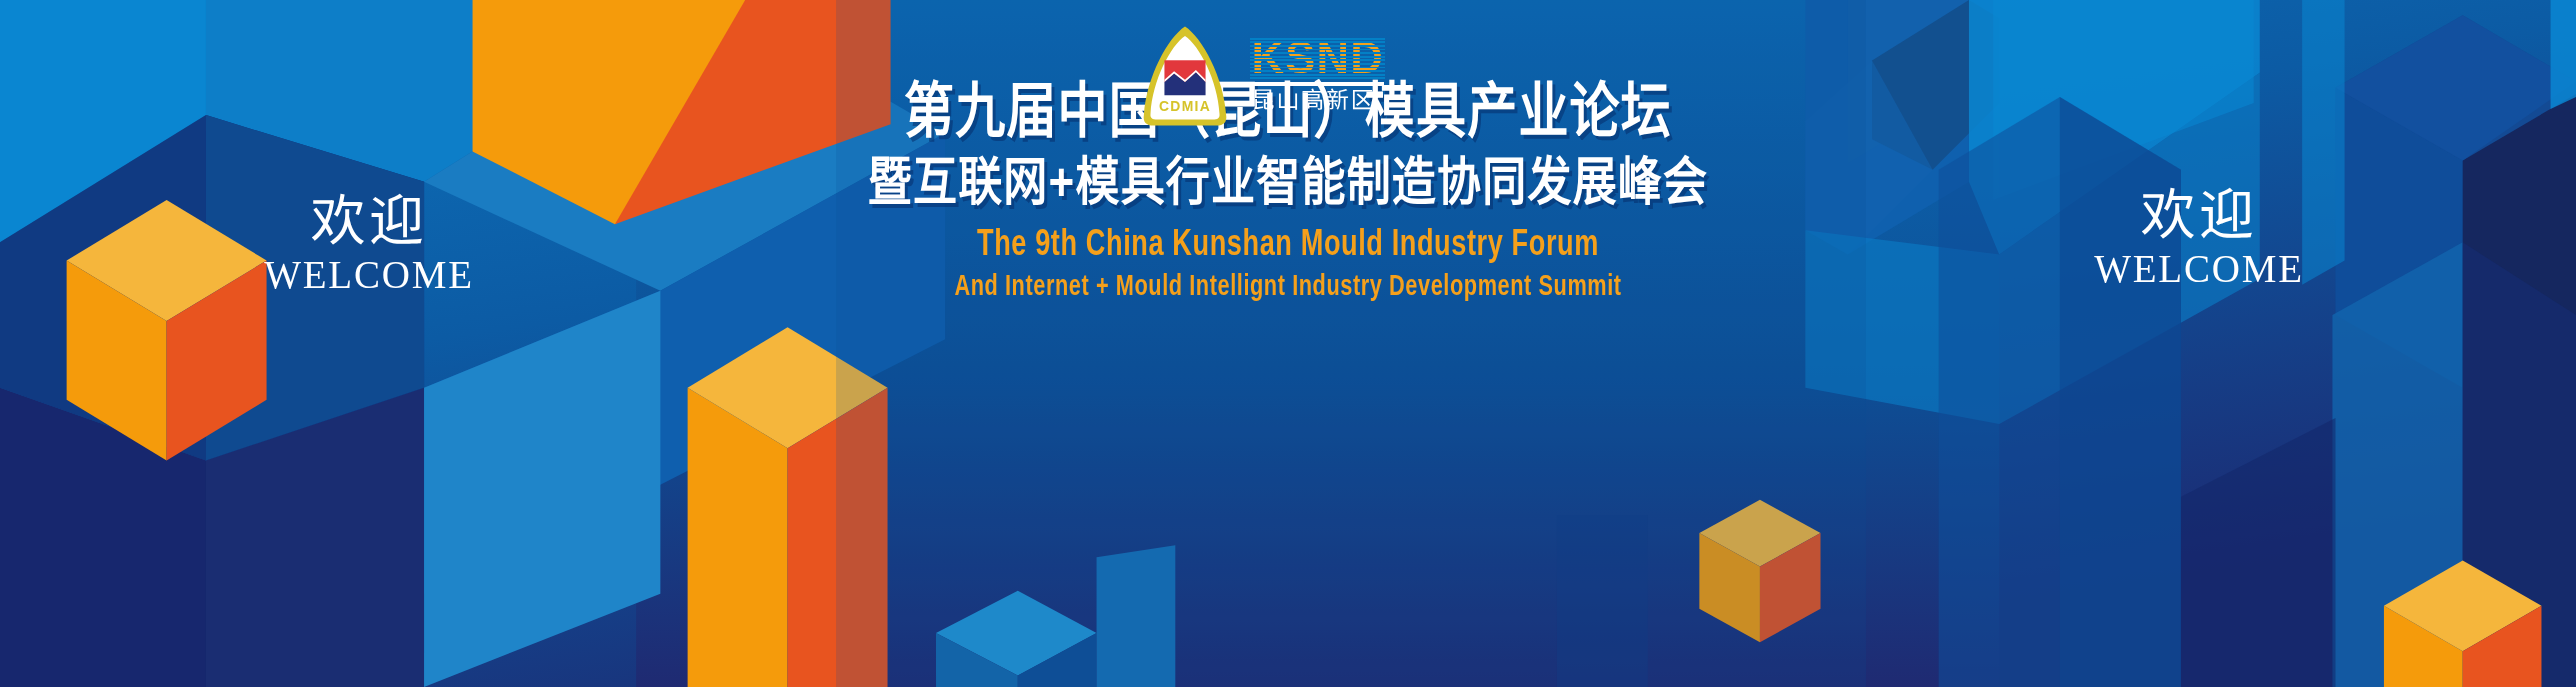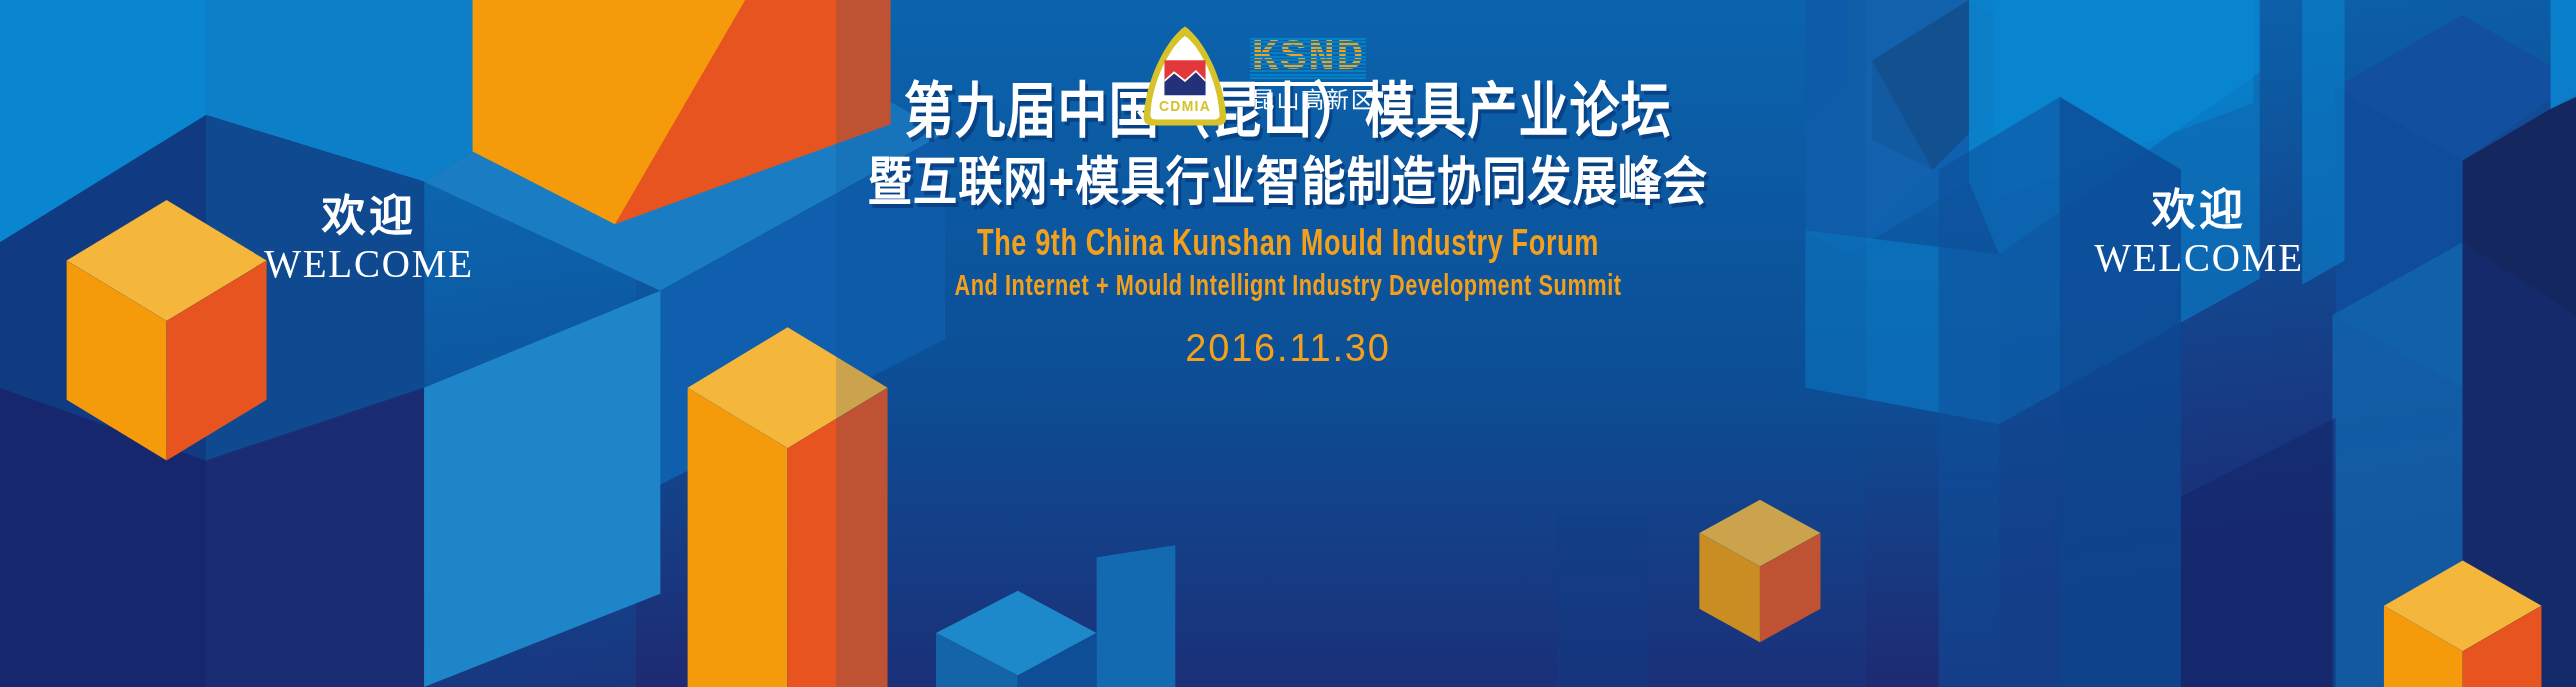--- a/index.html
+++ b/index.html
@@ -21,21 +21,21 @@
     z-index:40;
   }
   #cdmia-shield{width:92px;height:104px;display:block;}
   #ksnd-block{display:flex;flex-direction:column;align-items:flex-start;}
   #ksnd-word{
     position:relative;
     font-size:45px;font-weight:bold;letter-spacing:1.2px;
     line-height:.9;
     color:#F5A01B;
     -webkit-text-stroke:0;
-    font-family:Liberation Mono, monospace;
+    font-family:Liberation Sans, sans-serif;
   }
   
   #ksnd-word::after{
     content:"";position:absolute;left:-1.2px;right:-1.2px;top:-2.4px;bottom:-1.2px;
     background:repeating-linear-gradient(
       to bottom,
       rgba(0,126,193,0) 0px,
       rgba(0,126,193,0) 1.8px,
       #0380c6 1.8px,
       #0380c6 3.6px);
@@ -85,21 +85,21 @@
     font-family:"Liberation Sans","DejaVu Sans",sans-serif;
     white-space:nowrap;
   }
 
   
   .welcome{
     position:absolute;z-index:30;text-align:center;color:#fff;
     pointer-events:none;
   }
   .welcome .wc-cn{
-    font-size:44px;font-weight:bold;line-height:1;letter-spacing:3.6px;
+    font-size:55px;font-weight:normal;line-height:1;letter-spacing:3.6px;
     font-family:"Liberation Sans","DejaVu Sans",sans-serif;
   }
   .welcome .wc-en{
     font-size:39px;font-weight:500;line-height:1.05;letter-spacing:1.8px;margin-top:6px;
     font-family:Liberation Serif, serif;
   }
   #welcome-left{left:242px;top:194px;width:254px;}
   #welcome-right{left:2072px;top:188px;width:254px;}
 </style>
 </head>
@@ -208,21 +208,20 @@
       <div id="ksnd-cn">昆山高新区</div>
     </div>
 
   </div>
 
   <div id="titles">
     <div class="cn-title" id="cn-title-1">第九届中国（昆山）模具产业论坛</div>
     <div class="cn-title" id="cn-title-2">暨互联网+模具行业智能制造协同发展峰会</div>
     <div class="en-title" id="en-title-1">The 9th China Kunshan Mould Industry Forum</div>
     <div class="en-title" id="en-title-2">And Internet + Mould Intellignt Industry Development Summit</div>
-    <div id="event-date">2016.11.30</div>
   </div>
 
   <div class="welcome" id="welcome-left">
     <div class="wc-cn">欢迎</div>
     <div class="wc-en">WELCOME</div>
   </div>
 
   <div class="welcome" id="welcome-right">
     <div class="wc-cn">欢迎</div>
     <div class="wc-en">WELCOME</div>

